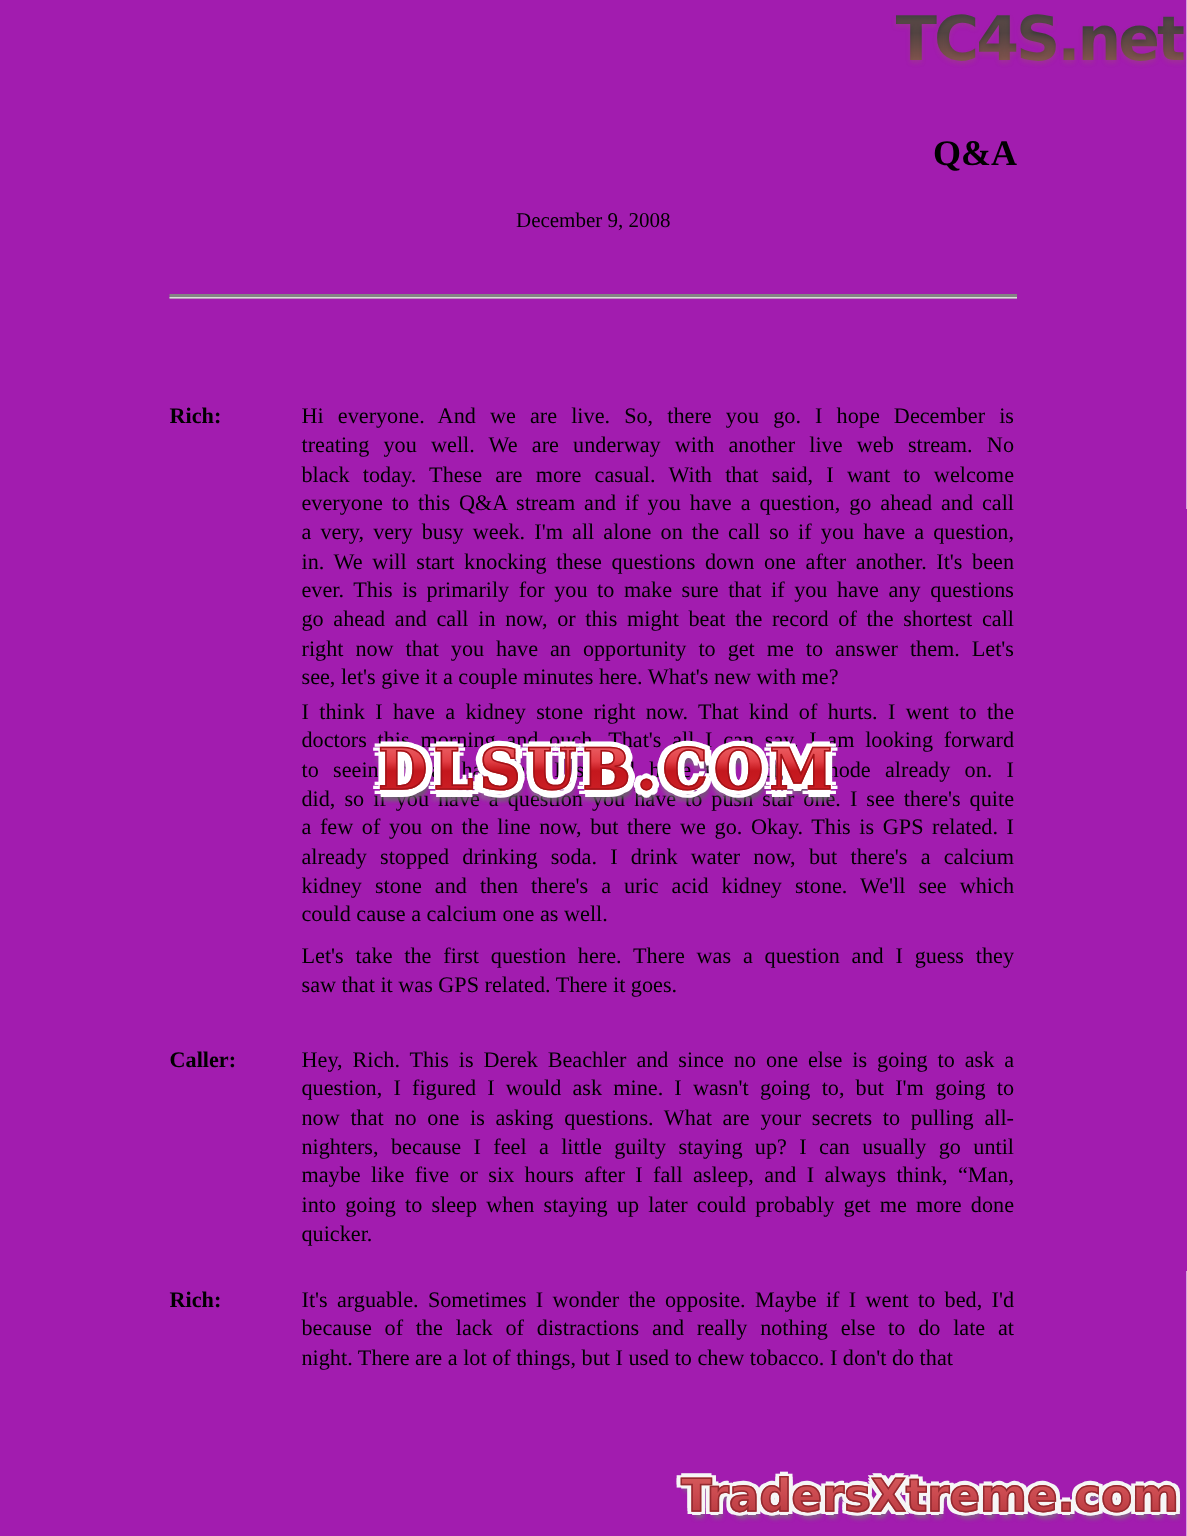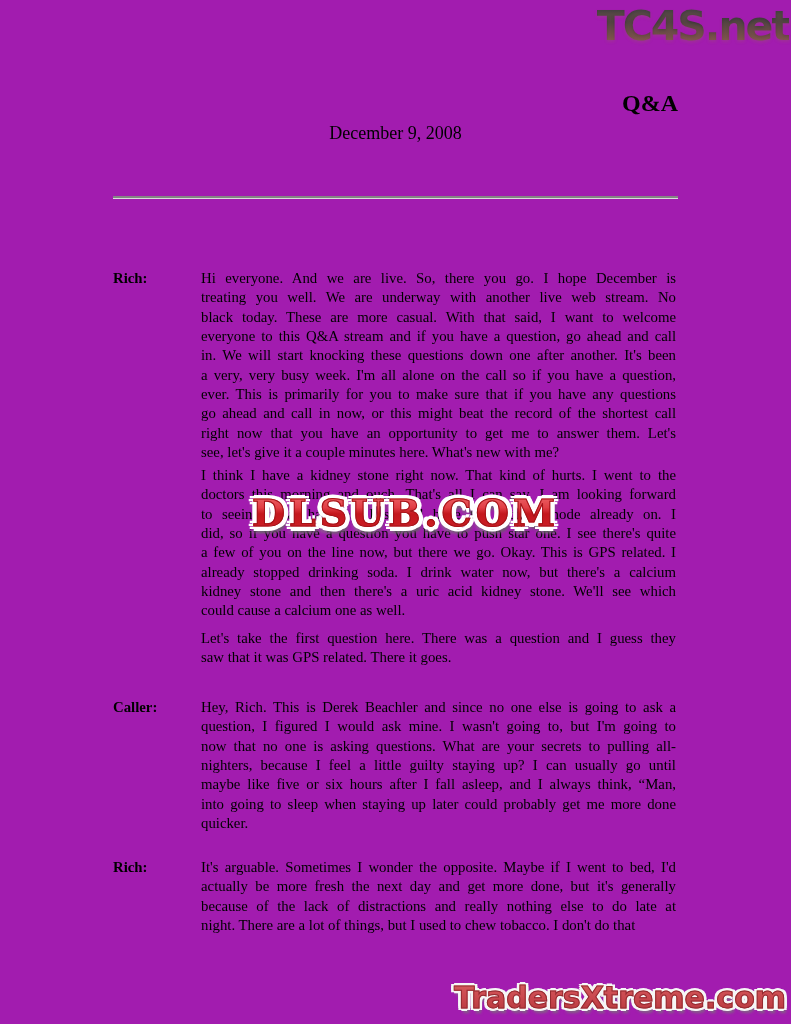--- a/index.html
+++ b/index.html
@@ -15,22 +15,22 @@
     background:linear-gradient(180deg,#474443 8%,#3d3a3a 42%,#6e4a45 72%,#9c675e 100%);
     -webkit-background-clip:text;background-clip:text;color:transparent;
     text-shadow:0 2px 3px rgba(150,100,90,0.25);
   }
   
   .doc-title{
     position:absolute;left:113px;top:90px;width:565px;text-align:right;
     font-size:24px;font-weight:bold;
   }
   .doc-date{
-    position:absolute;left:113px;top:123px;width:565px;text-align:center;
-    font-size:18px;
+    position:absolute;left:113px;top:140px;width:565px;text-align:center;
+    font-size:14px;
   }
   .divider{
     position:absolute;left:113px;top:196px;width:565px;height:2px;
     background:#848484;border-bottom:1px solid #dcdcdc;
   }
   
   .block{
     position:absolute;left:113px;width:563px;
     font-size:14.8px;line-height:19.33px;
   }
@@ -91,22 +91,22 @@
   <div class="divider"></div>
 
   <div id="transcript">
       <div class="block" style="top: 269px;">
         <span class="speaker">Rich:</span>
         <div class="lines">
           <div class="tline">Hi everyone. And we are live. So, there you go. I hope December is</div>
           <div class="tline">treating you well. We are underway with another live web stream. No</div>
           <div class="tline">black today. These are more casual. With that said, I want to welcome</div>
           <div class="tline">everyone to this Q&amp;A stream and if you have a question, go ahead and call</div>
+          <div class="tline">a very, very busy week. I'm all alone on the call so if you have a question,</div>
           <div class="tline">in. We will start knocking these questions down one after another. It's been</div>
-          <div class="tline">a very, very busy week. I'm all alone on the call so if you have a question,</div>
           <div class="tline">ever. This is primarily for you to make sure that if you have any questions</div>
           <div class="tline">go ahead and call in now, or this might beat the record of the shortest call</div>
           <div class="tline">right now that you have an opportunity to get me to answer them. Let's</div>
           <div class="tline last">see, let's give it a couple minutes here. What's new with me?</div>
         </div>
       </div>
       <div class="block" style="top: 466px;">
         <span class="speaker"></span>
         <div class="lines">
           <div class="tline">I think I have a kidney stone right now. That kind of hurts. I went to the</div>
@@ -135,21 +135,20 @@
           <div class="tline">nighters, because I feel a little guilty staying up? I can usually go until</div>
           <div class="tline">maybe like five or six hours after I fall asleep, and I always think, “Man,</div>
           <div class="tline">into going to sleep when staying up later could probably get me more done</div>
           <div class="tline last">quicker.</div>
         </div>
       </div>
       <div class="block" style="top: 858px;">
         <span class="speaker">Rich:</span>
         <div class="lines">
           <div class="tline">It's arguable. Sometimes I wonder the opposite. Maybe if I went to bed, I'd</div>
-          <div class="tline">actually be more fresh the next day and get more done, but it's generally</div>
           <div class="tline">because of the lack of distractions and really nothing else to do late at</div>
           <div class="tline last">night. There are a lot of things, but I used to chew tobacco. I don't do that</div>
         </div>
       </div>
     </div>
 
   <div class="watermark">
     <span class="wm-outline">DLSUB.COM</span>
     <span class="wm-fill">DLSUB.COM</span>
   </div>

